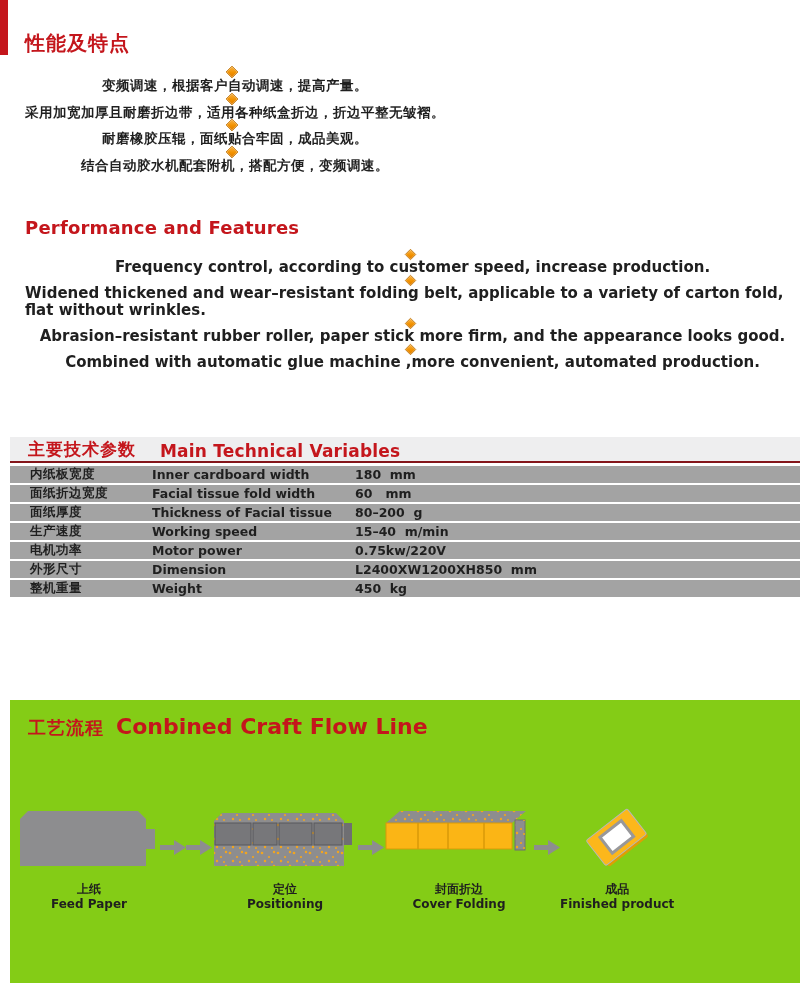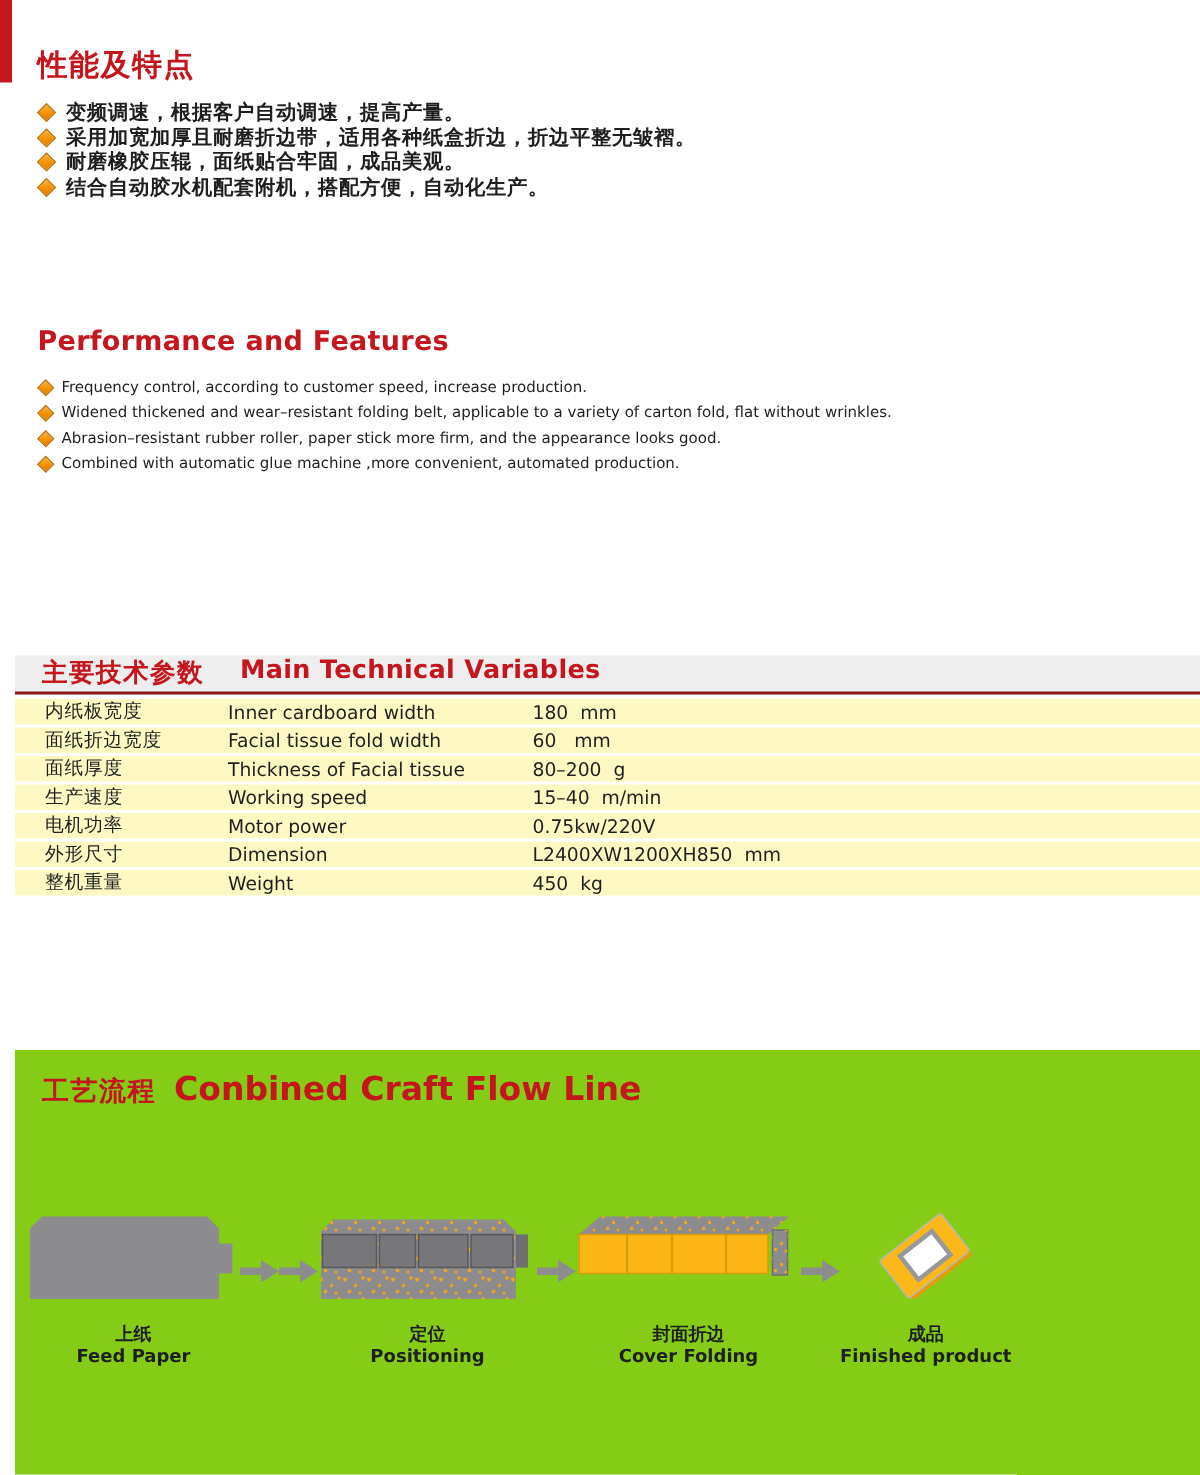--- a/index.html
+++ b/index.html
@@ -14,38 +14,38 @@
   
   .diamond { flex:none; width:10px; height:10px; margin:0 8px 0 1px;
              background:linear-gradient(135deg,#f9b244 0%,#f29200 55%,#e07c00 100%);
              border:1px solid #c07203; transform:rotate(45deg) scale(.92); }
   .sec-en .diamond { width:9px; height:9px; margin-right:6px; }
 
   
   .sec-cn { position:absolute; left:25px; top:30px; }
   .sec-cn .title { font-size:20px; font-weight:bold; color:#c4161c; letter-spacing:1px; }
   .feature-list { list-style:none; margin-top:10px; }
-  .feature-list li { display:flex; align-items:center; }
+  .feature-list li { display:flex; align-items:center;flex-direction:column; }
   .sec-cn .feature-list li { font-size:13.5px; font-weight:bold; line-height:16.5px; letter-spacing:.5px; }
 
   
   .sec-en { position:absolute; left:25px; top:217px; }
   .sec-en .title { font-size:18px; font-weight:bold; color:#c4161c; letter-spacing:.2px; }
   .sec-en .feature-list { margin-top:12px; }
-  .sec-en .feature-list li { font-size:10px; font-weight:normal; line-height:17px; }
+  .sec-en .feature-list li { font-size:15px; font-weight:bold; line-height:17px; }
 
   
   .tech { position:absolute; left:10px; top:437px; width:790px; }
-  .tech-header { background:#eeeeef; height:24px; display:flex; align-items:flex-start; padding-left:18px; }
+  .tech-header { background:#eeeeef; height:24px; display:flex; align-items:flex-end; padding-left:18px; }
   .tech-header .cn { font-size:17px; font-weight:bold; color:#c4161c; letter-spacing:1px; }
   .tech-header .en { font-size:17px; font-weight:bold; color:#c4161c; margin-left:24px; letter-spacing:.2px; }
   .red-rule { height:2px; background:#84151a; }
   .tech-rows { margin-top:3px; }
-  .tech-row { display:flex; align-items:center; background:#fef9c3; height:17px; margin-bottom:2px;
-              font-size:12.5px; font-weight:normal; }
+  .tech-row { display:flex; align-items:center; background:#a3a3a3; height:17px; margin-bottom:2px;
+              font-size:12.5px; font-weight:bold; }
   .cell-cn { width:142px; padding-left:20px; letter-spacing:.5px; }
   .cell-en { width:203px; }
   .cell-val { white-space:pre; }
 
   
   .flow { position:absolute; left:10px; top:700px; width:790px; height:283px; background:#84cc16; }
   .flow-title { display:flex; align-items:baseline; padding:14px 0 0 18px; }
   .flow-title .cn { font-size:18px; font-weight:bold; color:#c4161c; letter-spacing:1px; }
   .flow-title .en { font-size:22px; font-weight:bold; color:#c4161c; margin-left:12px; }
 
@@ -85,21 +85,21 @@
       <li>
         <span class="diamond"></span>
         <span>采用加宽加厚且耐磨折边带，适用各种纸盒折边，折边平整无皱褶。</span>
       </li>
       <li>
         <span class="diamond"></span>
         <span>耐磨橡胶压辊，面纸贴合牢固，成品美观。</span>
       </li>
       <li>
         <span class="diamond"></span>
-        <span>结合自动胶水机配套附机，搭配方便，自动化生产。</span>
+        <span>结合自动胶水机配套附机，搭配方便，变频调速。</span>
       </li>
     </ul>
   </section>
 
   <section class="sec-en">
     <div class="title">Performance and Features</div>
     <ul class="feature-list">
       <li>
         <span class="diamond"></span>
         <span>Frequency control, according to customer speed, increase production.</span>

